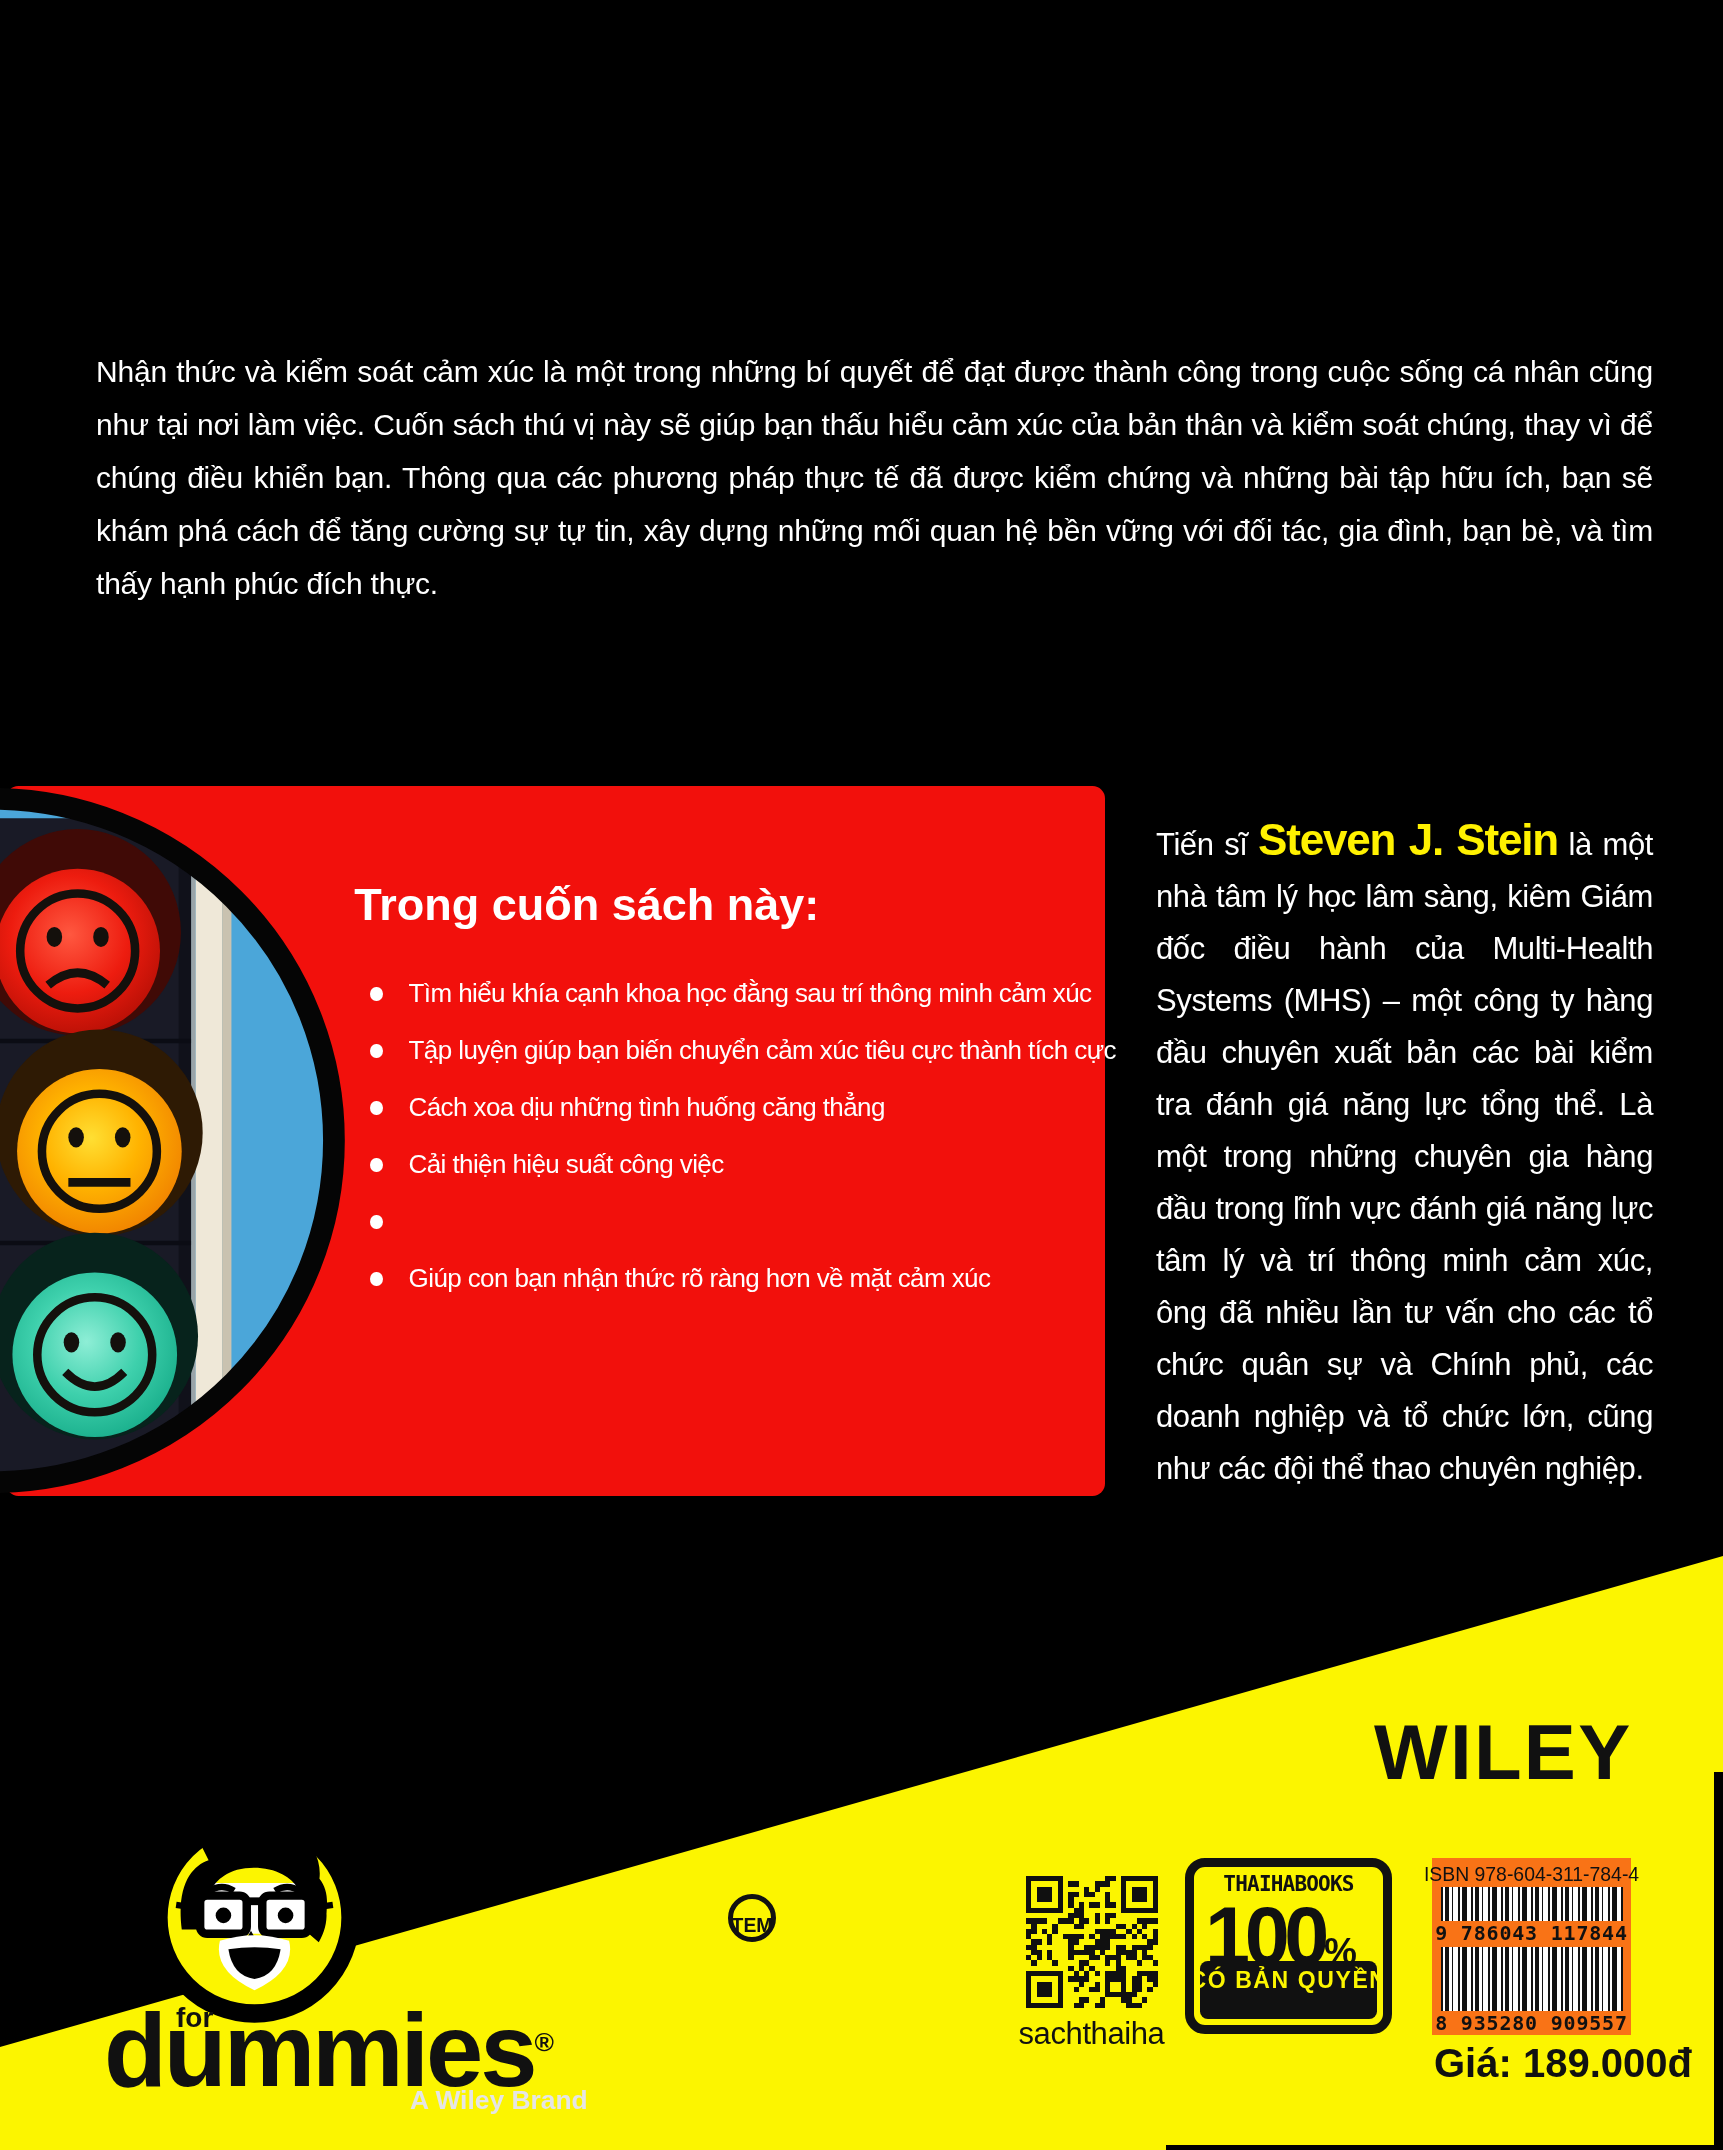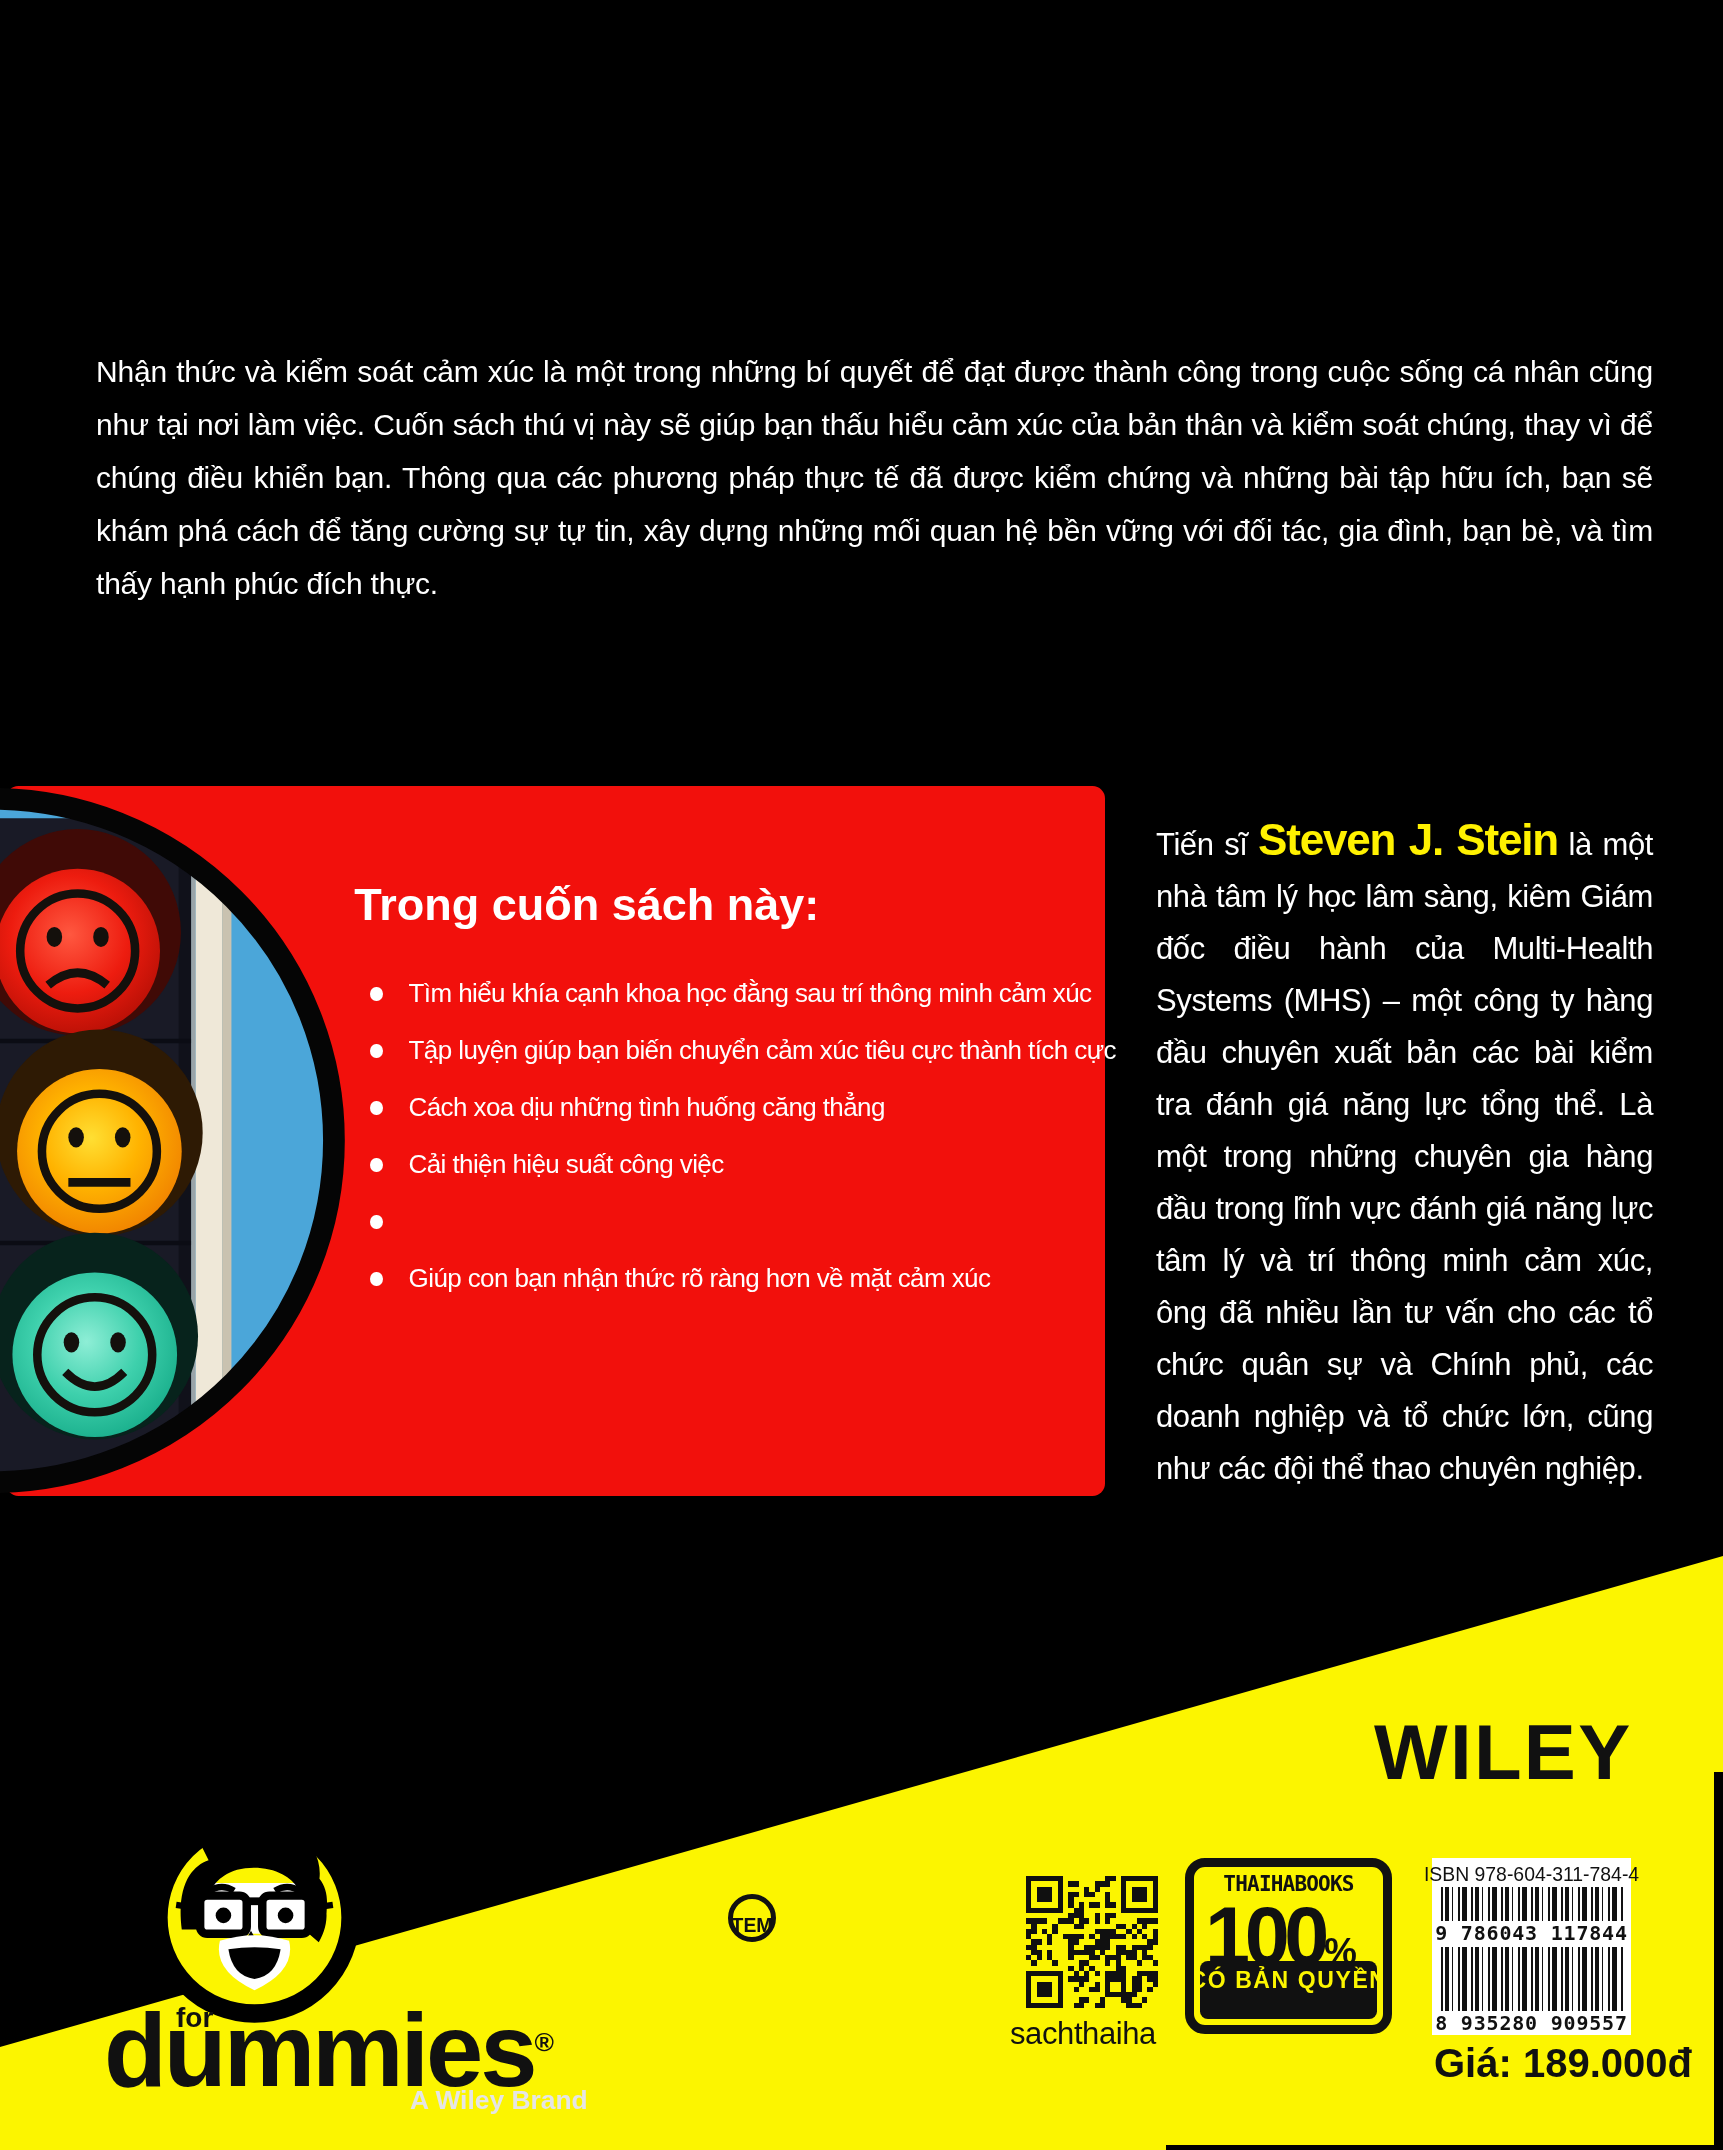--- a/index.html
+++ b/index.html
@@ -71,21 +71,21 @@
   .wiley-brand{position:absolute; left:410px; top:2085px; color:#e5e5e5; font-size:26.4px; font-weight:bold; white-space:nowrap;}
   
   .tem{
     position:absolute; left:728px; top:1894px; width:38px; height:38px;
     border:5.4px solid #111; border-radius:50%; display:flex; align-items:flex-end; justify-content:center;
     color:#111; font-size:19.4px; font-weight:700; letter-spacing:0;
   }
   
   .qr{position:absolute; left:1026px; top:1875px; width:132px; height:134px;}
   .qr-caption{
-    position:absolute; left:1010px; top:2016px; width:163px; text-align:left;
+    position:absolute; left:1010px; top:2016px; width:163px; text-align:center;
     color:#111; font-size:31px; letter-spacing:-0.4px;
   }
   
   .badge{
     position:absolute; left:1185px; top:1858px; width:207px; height:176px; box-sizing:border-box;
     background:var(--yellow); border:9.3px solid #111; border-radius:20px; overflow:hidden;
   }
   .badge .bpub{
     margin-top:4.7px; text-align:center; color:#111; font-family:"DejaVu Sans Mono", monospace;
     font-weight:bold; font-size:21px; letter-spacing:-0.8px; white-space:nowrap;
@@ -95,21 +95,21 @@
     font-size:81px; letter-spacing:-5.4px; line-height:78px;
   }
   .badge .bpct{font-size:37px; letter-spacing:0; font-weight:bold;}
   .badge .bband{
     position:absolute; left:6.2px; right:6.2px; bottom:6.2px; height:58px; background:#111; border-radius:7.8px;
     display:flex; justify-content:center; padding-top:6.2px; box-sizing:border-box;
     color:var(--yellow); font-size:23px; font-weight:bold; letter-spacing:1.6px; white-space:nowrap;
   }
   
   .barcode{
-    position:absolute; left:1432px; top:1858px; width:199px; height:177px; background:#ffffff;
+    position:absolute; left:1432px; top:1858px; width:199px; height:177px; background:#f97316;
     display:flex; flex-direction:column; align-items:center; color:#111;
   }
   .barcode .isbn{font-size:19.4px; margin-top:4.7px; white-space:nowrap;}
   .bars{
     width:182px;
     background:repeating-linear-gradient(90deg,#111 0 2.3px,#fff 2.3px 3.9px,#111 3.9px 8.5px,#fff 8.5px 11px,#111 11px 12.4px,#fff 12.4px 17px,#111 17px 19.4px,#fff 19.4px 21px,#111 21px 26.4px,#fff 26.4px 30px);
   }
   .bars1{height:36px; margin-top:1.6px;}
   .bars2{height:68px; margin-top:1.6px;}
   .bdigits{

